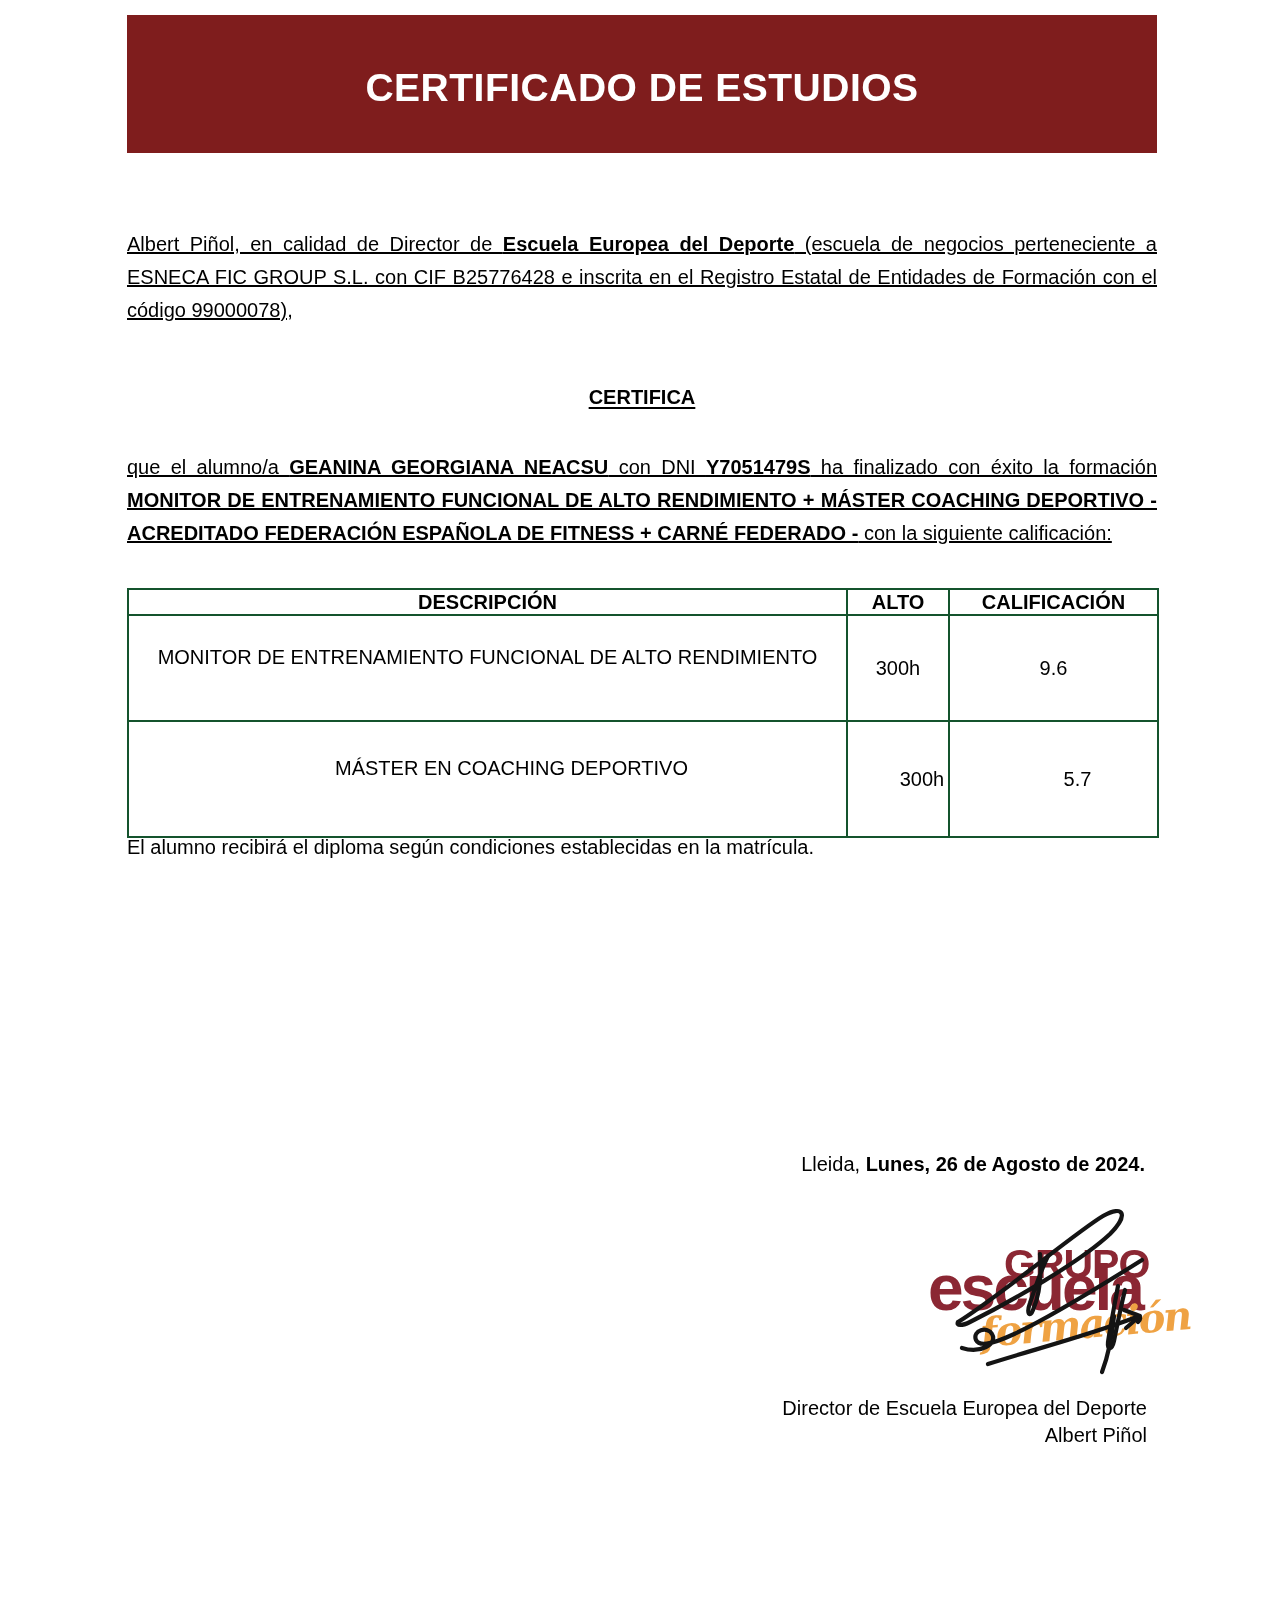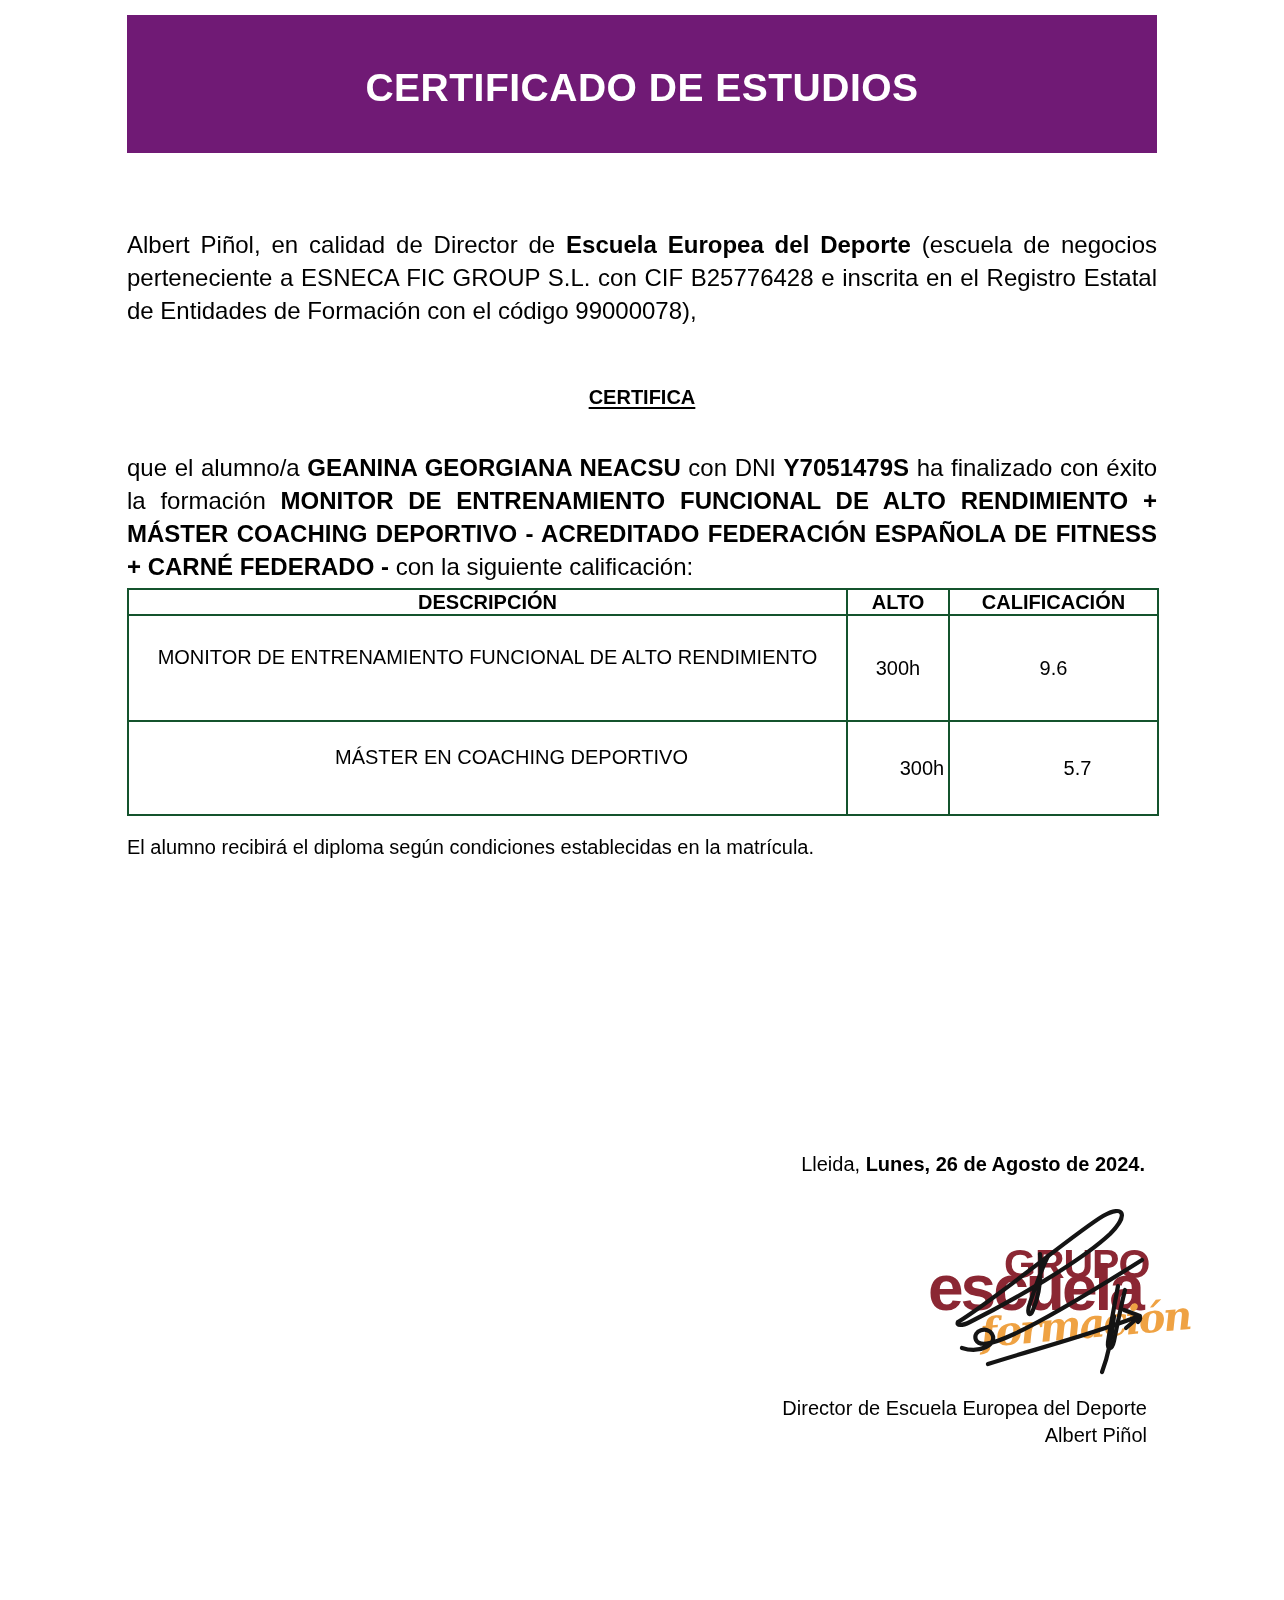--- a/index.html
+++ b/index.html
@@ -9,32 +9,32 @@
     background:#ffffff;
     font-family:"Liberation Sans", sans-serif;
     color:#000;
     position:relative;
   }
 
   
   .banner {
     position:absolute; left:127px; top:15px;
     width:1030px; height:138px;
-    background:#701a75;
+    background:#7f1d1d;
     display:flex; align-items:center; justify-content:center;
   }
   .banner-title {
     color:#ffffff; font-size:39px; font-weight:bold;
     letter-spacing:0.5px; padding-top:8px;
   }
 
   
   .para {
     position:absolute; left:127px; width:1030px;
-    font-size:24px; line-height:33px; text-align:justify;
+    font-size:20px; line-height:33px; text-align:justify;text-decoration:underline;
   }
   .intro   { top:228px; }
   .student { top:451px; }
   .bold { font-weight:bold; }
 
   .certifica {
     position:absolute; left:127px; top:386px; width:1030px;
     text-align:center; font-size:20px; font-weight:bold;
   }
   .certifica .underlined { text-decoration:underline; text-underline-offset:3px; }
@@ -44,21 +44,21 @@
     position:absolute; left:127px; top:588px;
     border-collapse:collapse; table-layout:fixed;
   }
   .grades th, .grades td {
     border:2px solid #14532d;
     font-size:20px; text-align:center; vertical-align:middle;
     overflow:hidden;
   }
   .grades th { height:26px; font-weight:bold; }
   .grades tr.row-1 td { height:106px; }
-  .grades tr.row-2 td { height:94px;padding-left:48px; }
+  .grades tr.row-2 td { height:116px;padding-left:48px; }
   .grades td.desc-cell { padding-bottom:22px;margin-top:48px; }
   .col-desc  { width:719px; }
   .col-hours { width:102px; }
   .col-grade { width:209px; }
 
   .note {
     position:absolute; left:127px; top:831px;
     font-size:20px; line-height:33px;
   }
 

